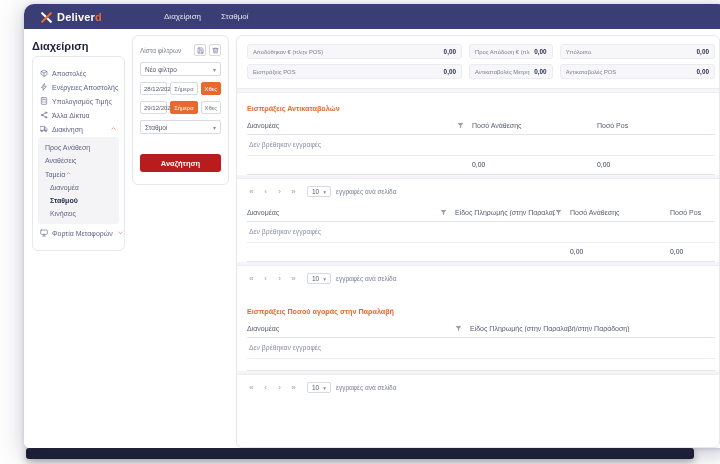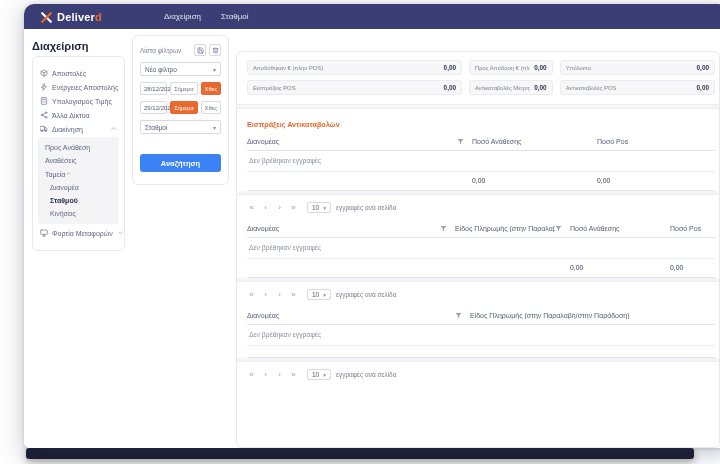--- a/index.html
+++ b/index.html
@@ -59,25 +59,25 @@
   .select { height: 14px; border: 1px solid #d9d9e2; border-radius: 2px; display: flex; align-items: center;
     padding: 0 4px; font-size: 6.5px; color: #555b70; cursor: pointer; background: #fff; }
   .select .caret { margin-left: auto; font-size: 6px; color: #8a8fa0; }
   .date-row { display: flex; align-items: center; gap: 3px; }
   .date-input { flex: 1; min-width: 0; height: 13px; border: 1px solid #d9d9e2; border-radius: 2px;
     display: flex; align-items: center; padding: 0 3px; font-size: 6px; color: #555b70; background: #fff; cursor: text; }
   .date-input svg { width: 7px; height: 7px; margin-left: auto; stroke: #8a8fa0; fill: none; stroke-width: 2; flex: none; }
   .tiny-btn { height: 13px; padding: 0 3px; font-size: 5.8px; border-radius: 2px; display: flex; align-items: center; cursor: pointer; white-space: nowrap; flex: none; }
   .tiny-btn.plain { border: 1px solid #d9d9e2; background: #fff; color: #6a7080; }
   .tiny-btn.orange { background: #e8692f; color: #fff; border: 1px solid #e8692f; }
-  .search-btn { margin-top: 14px; height: 18px; background: #3b82f6; border: none; border-radius: 3px;
+  .search-btn { margin-top: 14px; height: 18px; background: #b91c1c; border: none; border-radius: 3px;
     color: #fff; font-size: 7.5px; font-weight: bold; cursor: pointer; width: 100%; }
 
   
-  .main-card { flex: 1; padding: 8px 4px 0 10px; overflow: hidden; margin-top: 16px; }
+  .main-card { flex: 1; padding: 8px 4px 0 10px; overflow: hidden; }
   .summary { display: grid; grid-template-columns: 2.7fr 1.05fr 1.95fr; gap: 5px 7px; }
   .sum-box { background: #f7f7f9; border: 1px solid #ebebf0; border-radius: 3px; height: 15px;
     display: flex; align-items: center; padding: 0 5px; min-width: 0; }
   .sum-label { font-size: 5.8px; color: #7b8090; white-space: nowrap; overflow: hidden; }
   .sum-value { margin-left: auto; font-size: 6.4px; font-weight: bold; color: #2c3150; padding-left: 4px; }
   .band { height: 5px; background: #f6f6f8; border-top: 1px solid #ececf1; border-bottom: 1px solid #ececf1; margin: 9px -10px 0 -10px; }
 
   .section-title { color: #e8692f; font-size: 7.2px; font-weight: 600; margin: 11px 0 9px 0; }
   .thead { display: flex; align-items: center; border-bottom: 1px solid #e4e4ea; padding: 0 0 5px 0; }
   .th { font-size: 7px; color: #555b6e; white-space: nowrap; overflow: hidden; }
@@ -363,20 +363,21 @@
               <span class="pg-btn">»</span>
               <span class="pg-size">
                   <span>10</span>
                   <span class="caret">▾</span>
                 </span>
               <span class="pg-text">εγγραφές ανά σελίδα</span>
             </div>
           </section>
 
           <section>
+            <div class="section-title">Εισπράξεις Ποσού αγοράς στην Παραλαβή</div>
             <div class="thead">
               <div class="th grow">
                 <span>Διανομέας</span>
                 <span class="funnel">
                     <svg viewBox="0 0 24 24">
                       <path d="M22 3H2l8 9.5V21l4-2v-6.5z"></path>
                     </svg>
                   </span>
               </div>
               <div class="th w-pay3">Είδος Πληρωμής (στην Παραλαβή/στην Παράδοση)</div>

